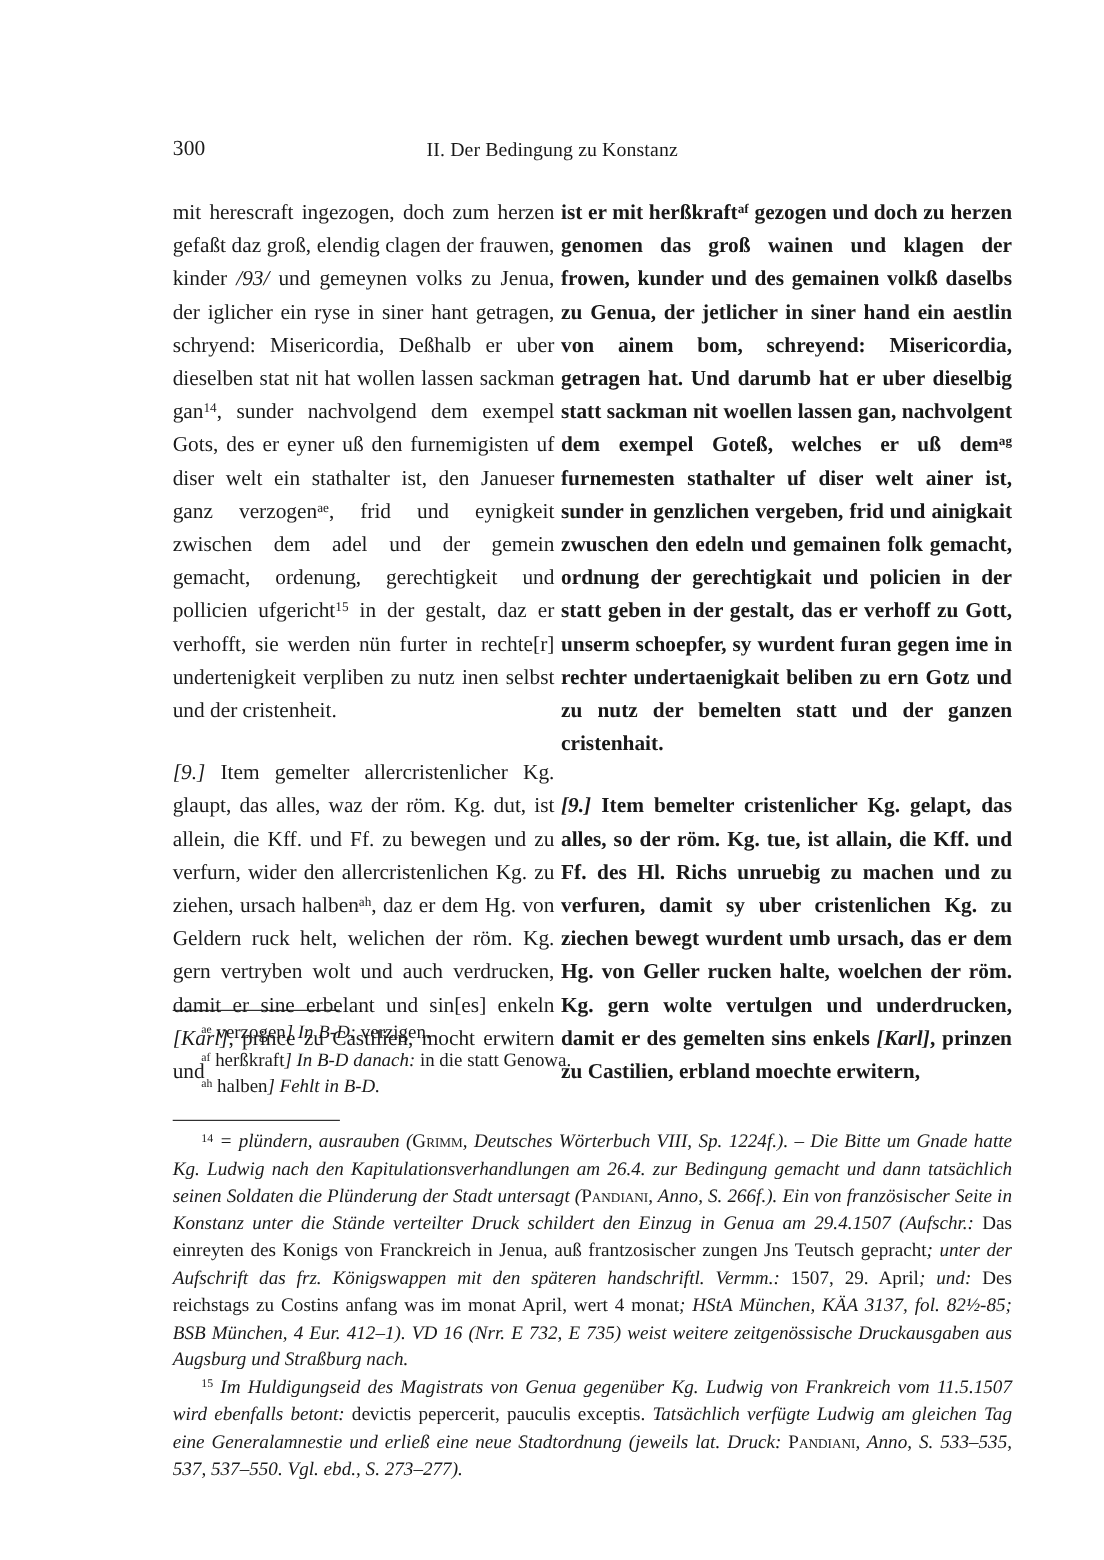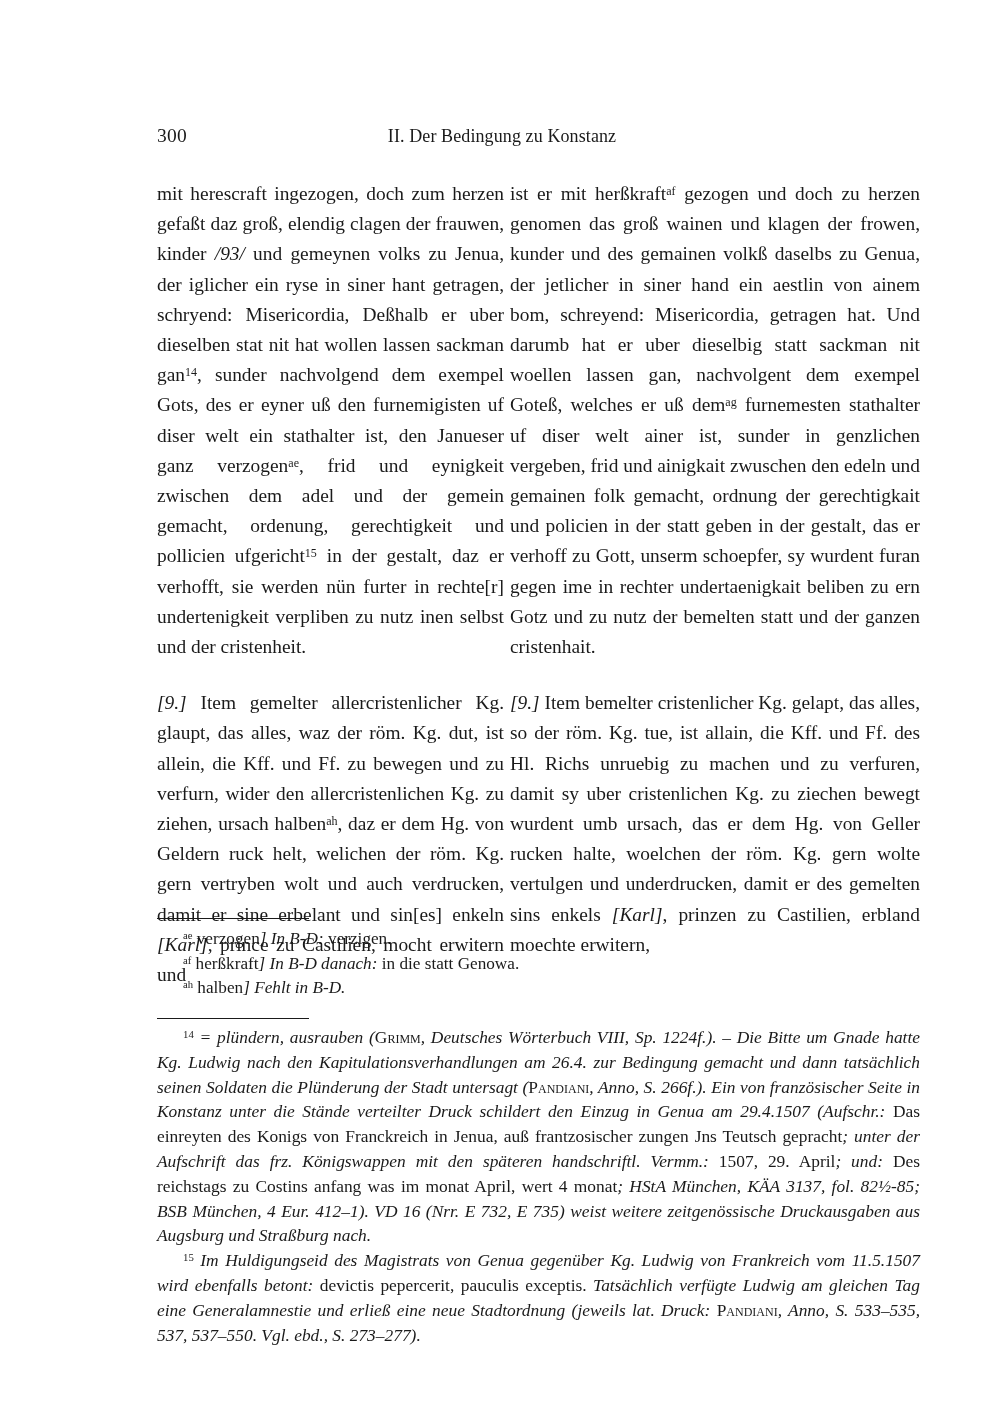--- a/index.html
+++ b/index.html
@@ -59,21 +59,21 @@
     position: absolute;
     top: 12px;
     width: 347px;
     font-size: 19.4px;
     line-height: 30.2px;
     text-align: justify;
     text-justify: inter-word;
     hyphens: none;
   }
   .col-left  { left: 0; }
-  .col-right { left: 353px; width: 410px; }
+  .col-right { left: 353px; width: 410px; font-weight: bold; }
 
   .col p {
     margin: 0;
   }
   .col p.para-gap {
     margin-top: 26px;
   }
   sup {
     font-size: 0.62em;
     vertical-align: 0.45em;

